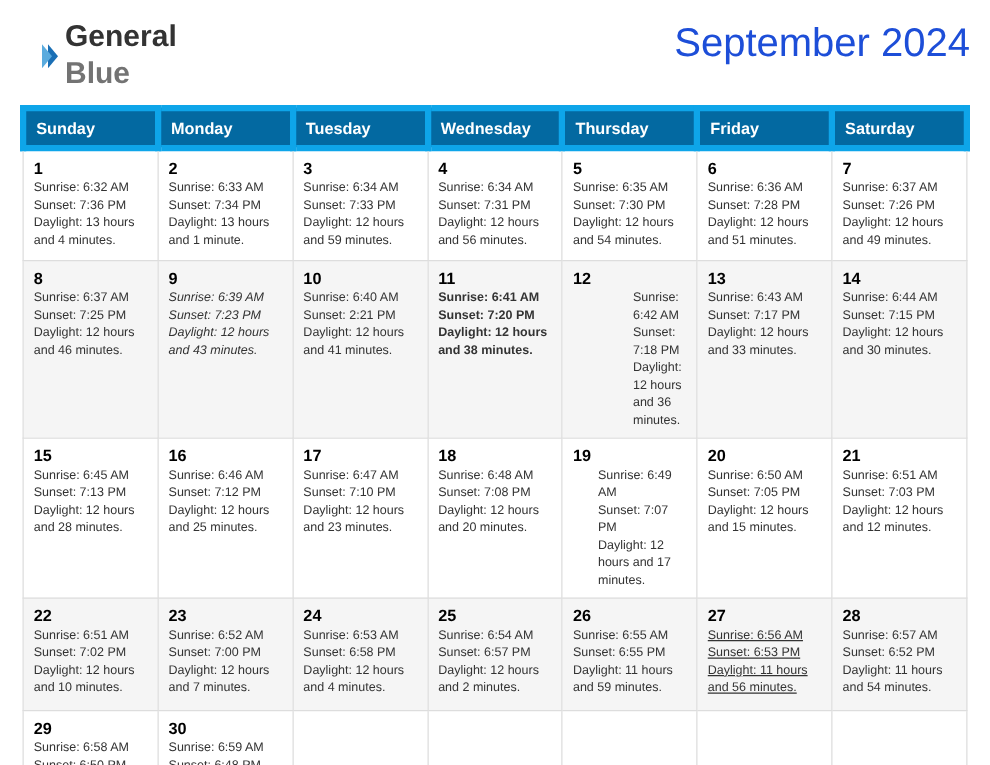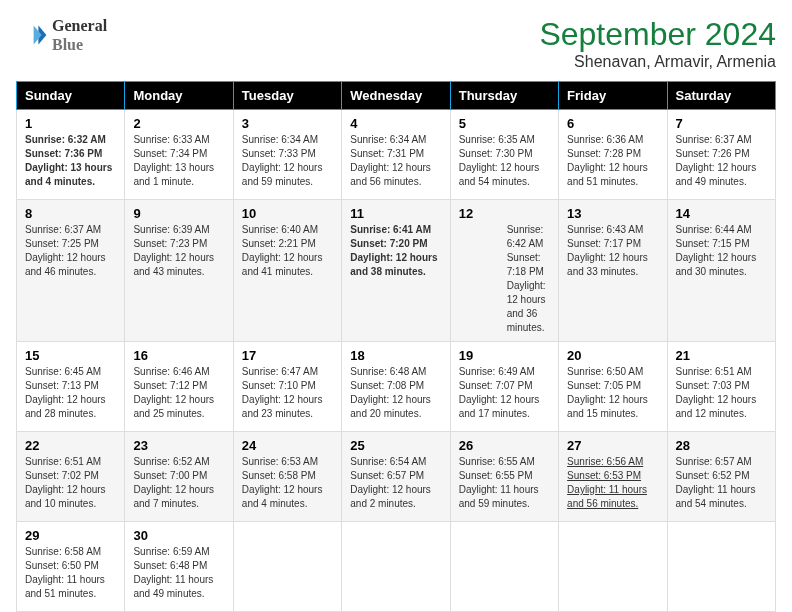--- a/index.html
+++ b/index.html
@@ -15,56 +15,55 @@
       justify-content: space-between;
       align-items: flex-start;
       margin-bottom: 10px;
     }
     .logo {
       display: flex;
       align-items: center;
       gap: 4px;
     }
     .logo-text {
-      font-size: 16px;
+      font-size: 24px;
       font-weight: bold;
       color: #333;
       line-height: 1.2;
-      font-family: Liberation Serif, serif;
     }
     .logo-blue { color: #737373; }
     .logo-icon {
       width: 32px;
       height: 32px;
     }
     .title-block {
       text-align: right;
     }
     .month-title {
       font-size: 32px;
       font-weight: normal;
-      color: #15803d;
+      color: #1d4ed8;
     }
     .subtitle {
       font-size: 16px;
       color: #333;
     }
     table {
       width: 100%;
       border-collapse: collapse;
       font-size: 11px;
     }
     thead tr th {
-      background-color: #000000;
+      background-color: #0369a1;
       color: #fff;
       padding: 6px 8px;
       text-align: left;
       font-size: 13px;
       font-weight: bold;
-      border: 1px solid #0ea5e9;
+      border: 5px solid #0ea5e9;
     }
     tbody tr td {
       vertical-align: top;
       padding: 6px 8px;
       border: 1px solid #ddd;
       width: 14.28%;
       min-height: 80px;
       height: 90px;
       background: #fff;
     }
@@ -95,41 +94,40 @@
       <polygon points="28,8 38,20 28,32" fill="#1a6fb5"></polygon>
       <polygon points="22,8 32,20 22,32" fill="#5aabde"></polygon>
     </svg>
     <div class="logo-text">
       <div>General</div>
       <div class="logo-blue">Blue</div>
     </div>
   </div>
   <div class="title-block">
     <div class="month-title">September 2024</div>
-    <div class="subtitle">Shenavan, Armavir, Armenia</div>
   </div>
 </div>
 
 <table>
   <thead>
     <tr>
     <th>Sunday</th>
         <th>Monday</th>
         <th>Tuesday</th>
         <th>Wednesday</th>
         <th>Thursday</th>
         <th>Friday</th>
         <th>Saturday</th>
       </tr>
   </thead>
   <tbody id="calendar-body">
   <tr>
         <td>
           <span class="day-num">1</span>
-          <div class="day-info" style="white-space: pre-line; font-weight: bold;">Sunrise: 6:32 AM
+          <div class="day-info" style="white-space: pre-line;">Sunrise: 6:32 AM
 Sunset: 7:36 PM
 Daylight: 13 hours and 4 minutes.</div>
         </td>
         <td>
           <span class="day-num">2</span>
           <div class="day-info" style="white-space: pre-line;">Sunrise: 6:33 AM
 Sunset: 7:34 PM
 Daylight: 13 hours and 1 minute.</div>
         </td>
         <td>
@@ -165,21 +163,21 @@
       </tr>
       <tr>
         <td>
           <span class="day-num">8</span>
           <div class="day-info" style="white-space: pre-line;">Sunrise: 6:37 AM
 Sunset: 7:25 PM
 Daylight: 12 hours and 46 minutes.</div>
         </td>
         <td>
           <span class="day-num">9</span>
-          <div class="day-info" style="white-space: pre-line;">Sunrise: 6:39 AM
+          <div class="day-info" style="white-space: pre-line; font-style: italic;">Sunrise: 6:39 AM
 Sunset: 7:23 PM
 Daylight: 12 hours and 43 minutes.</div>
         </td>
         <td>
           <span class="day-num">10</span>
           <div class="day-info" style="white-space: pre-line;">Sunrise: 6:40 AM
 Sunset: 2:21 PM
 Daylight: 12 hours and 41 minutes.</div>
         </td>
         <td>
@@ -227,21 +225,21 @@
 Daylight: 12 hours and 23 minutes.</div>
         </td>
         <td>
           <span class="day-num">18</span>
           <div class="day-info" style="white-space: pre-line;">Sunrise: 6:48 AM
 Sunset: 7:08 PM
 Daylight: 12 hours and 20 minutes.</div>
         </td>
         <td>
           <span class="day-num">19</span>
-          <div class="day-info" style="white-space: pre-line;">Sunrise: 6:49 AM
+          <div class="day-info" style="white-space: pre-line; margin-left: 20px;">Sunrise: 6:49 AM
 Sunset: 7:07 PM
 Daylight: 12 hours and 17 minutes.</div>
         </td>
         <td>
           <span class="day-num">20</span>
           <div class="day-info" style="white-space: pre-line;">Sunrise: 6:50 AM
 Sunset: 7:05 PM
 Daylight: 12 hours and 15 minutes.</div>
         </td>
         <td>

